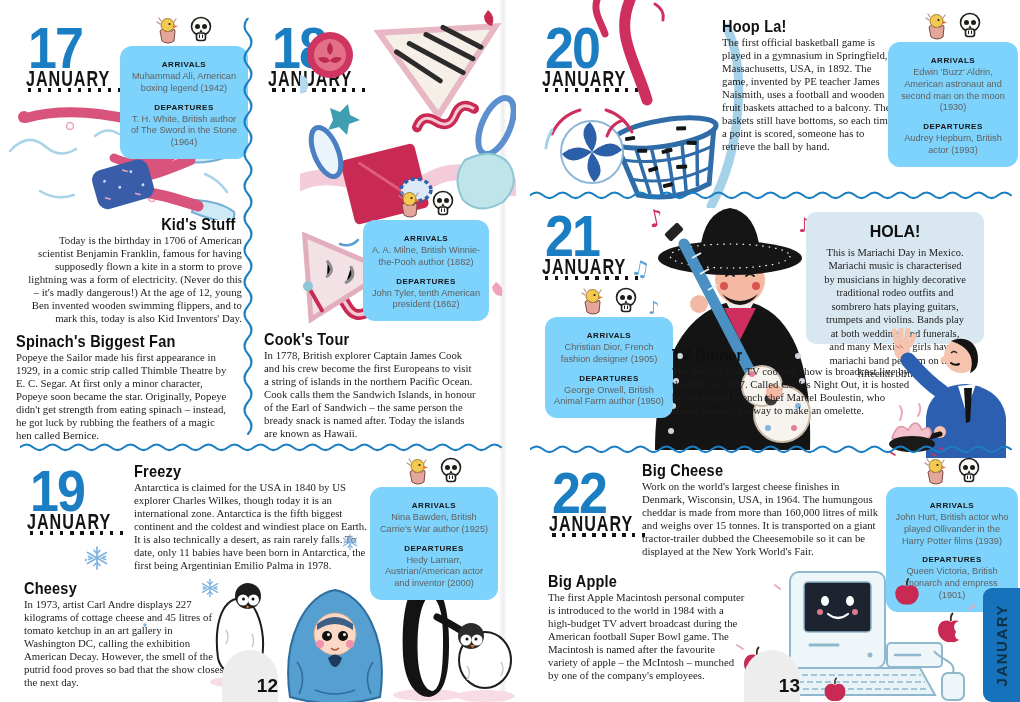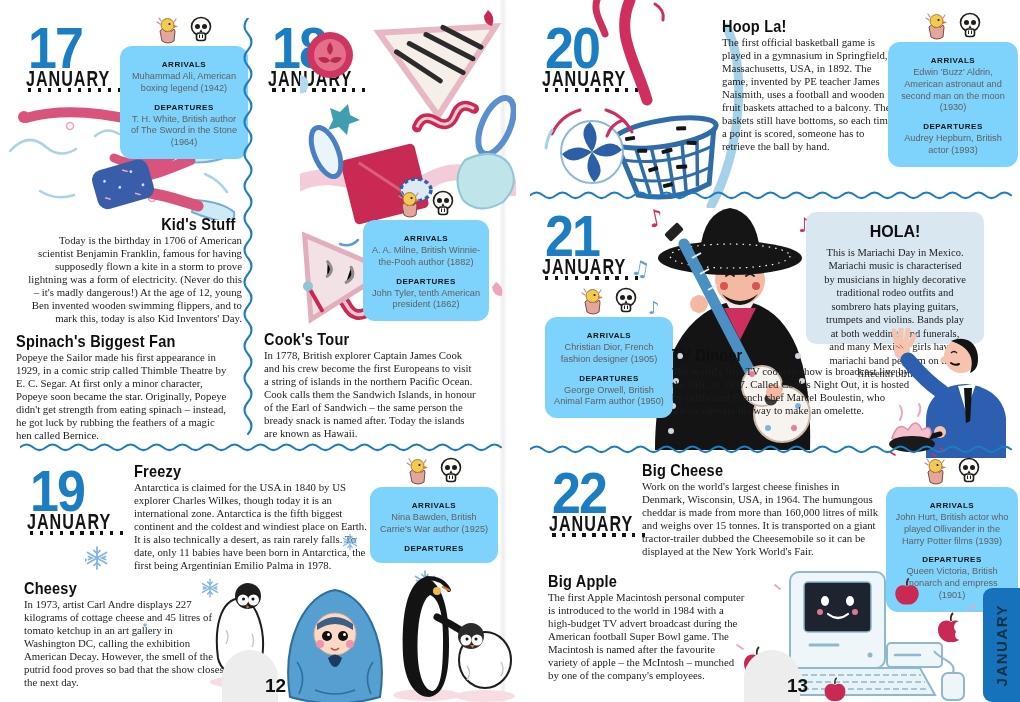--- a/index.html
+++ b/index.html
@@ -22,21 +22,21 @@
   .day-card{position:absolute;background:#7dd3fc;border-radius:12px;padding:6px 8px 10px;text-align:center;}
   .card-icons{position:absolute;top:-30px;left:0;right:0;display:flex;gap:8px;justify-content:center;}
   .card-label{font-size:8px;font-weight:800;letter-spacing:.5px;color:#161616;margin-top:8px;}
   .card-text{font-size:9.2px;line-height:1.28;color:#616161;margin-top:2px;}
   
   .hola{position:absolute;background:#d8e7f0;border-radius:10px;text-align:center;padding:11px 16px;box-sizing:border-box;}
   .hola h3{margin:0 0 5px 0;font-size:16px;font-weight:800;color:#0f0f0f;}
   .hola p{margin:0;font-family:"Liberation Serif",serif;font-size:10.5px;line-height:1.28;color:#1d1d1d;}
   
   .page-num{position:absolute;width:56px;height:52px;background:#ededed;border-radius:28px 28px 0 0;
-            display:flex;align-items:flex-end;justify-content:flex-start;padding-bottom:5px;box-sizing:border-box;
+            display:flex;align-items:flex-end;justify-content:flex-end;padding-bottom:5px;box-sizing:border-box;
             font-size:19px;font-weight:800;color:#101010;padding-left:43px;}
   
   .tab{position:absolute;left:983px;top:588px;width:37px;height:114px;background:#1673bb;
        border-radius:9px 0 0 9px;display:flex;align-items:center;justify-content:center;}
   .tab span{writing-mode:vertical-rl;transform:rotate(180deg);font-weight:800;font-size:15px;
             letter-spacing:1.5px;color:#0d3246;}
   .seam{position:absolute;left:499px;top:0;width:8px;height:702px;
         background:linear-gradient(90deg,rgba(0,0,0,0) 0%,rgba(0,0,0,.07) 50%,rgba(0,0,0,0) 100%);}
   svg.wavy path{fill:none;stroke:#1b7dc2;stroke-width:2;stroke-linecap:round;}
   svg{display:block;}
@@ -295,20 +295,21 @@
           </span>
         <span>
             <svg class="ic" viewBox="0 0 24 30">
               <use href="#skull"></use>
             </svg>
           </span>
       </div>
       <div class="card-label">ARRIVALS</div>
       <div class="card-text">Nina Bawden, British Carrie's War author (1925)</div>
       <div class="card-label">DEPARTURES</div>
+      <div class="card-text">Hedy Lamarr, Austrian/American actor and inventor (2000)</div>
     </div>
 
     <div class="page-num" style="left:222px;top:650px;">
       <span>12</span>
     </div>
   </section>
 
   <section>
 
     <div class="daynum" style="left:545px;top:20px;">20</div>

